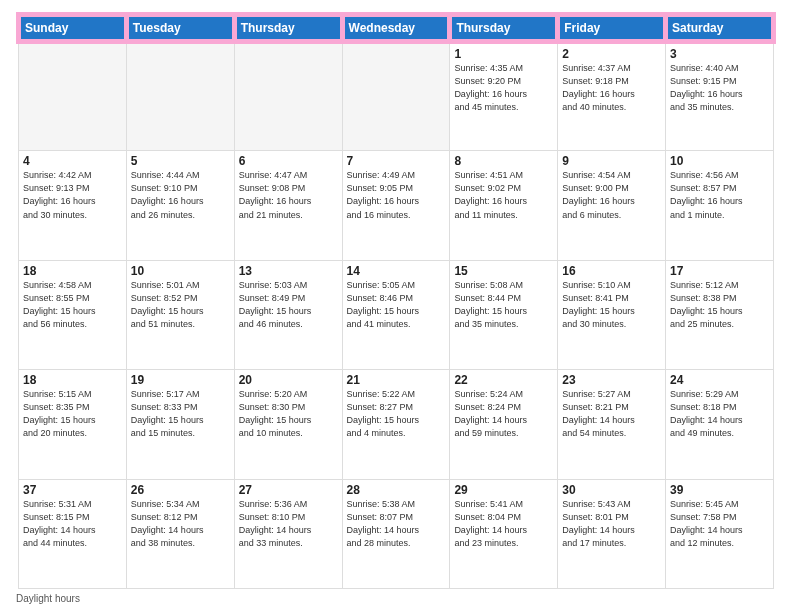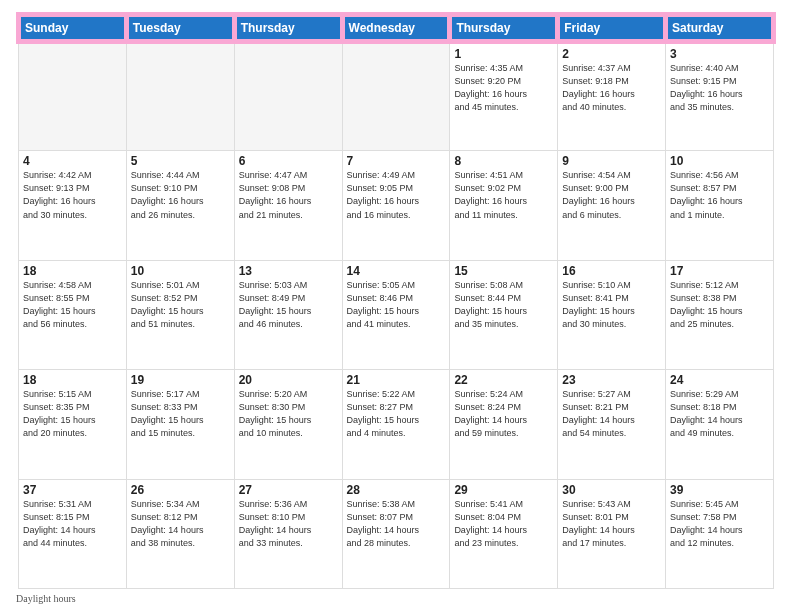--- a/index.html
+++ b/index.html
@@ -99,21 +99,20 @@
     .day-info {
       font-size: 9px;
       line-height: 1.45;
       color: #333;
     }
     .footer-note {
       font-size: 10px;
       color: #555;
       margin-top: 4px;
       text-align: left;
-      font-family: Liberation Serif, serif;
     }
   </style>
 </head>
 <body>
 
 <div class="page">
 
 
   <table class="calendar" id="calendar-table">
     <thead>

